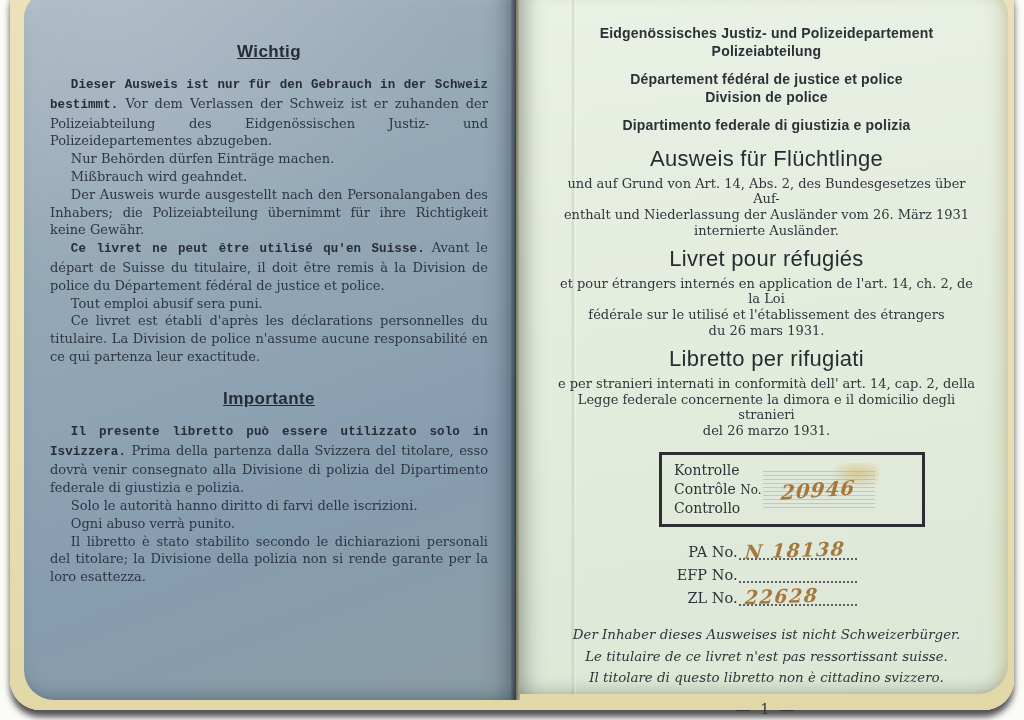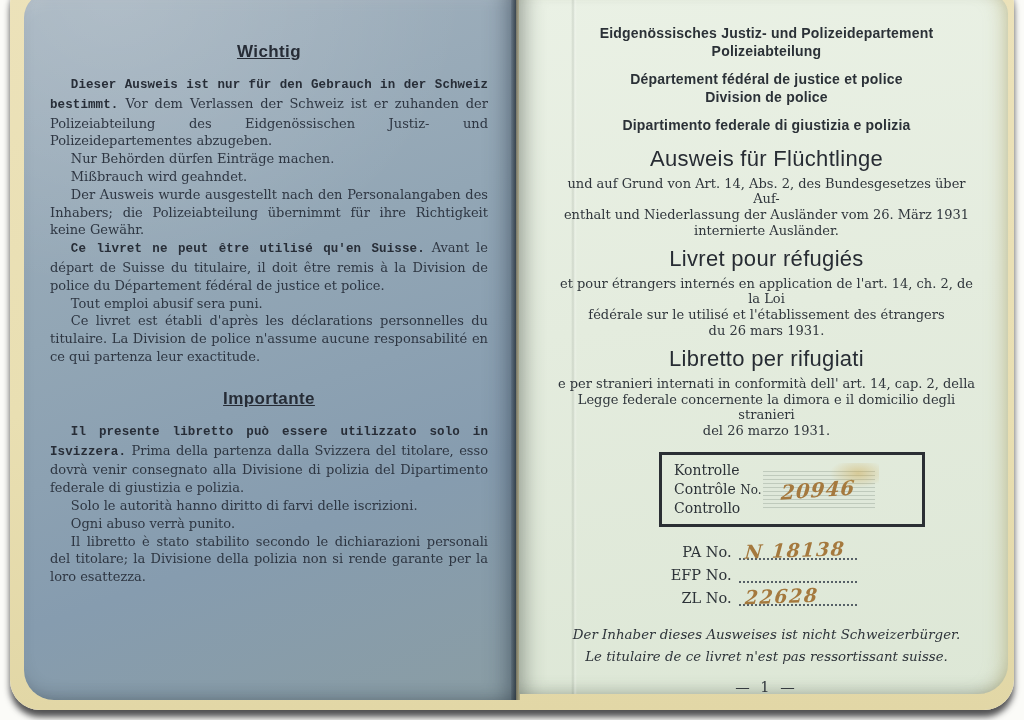--- a/index.html
+++ b/index.html
@@ -99,21 +99,21 @@
     pointer-events:none;
   }
   .hand{
     font-family:"DejaVu Serif", serif;font-style:italic;font-weight:bold;
     color:#a5793e;white-space:nowrap;
   }
   .cb-number{font-size:20px;letter-spacing:1px;transform:rotate(-4deg) skewX(-8deg);}
   
   .fields{width:212px;margin:0 auto;transform:translateX(-16px);}
   .field-row{display:flex;justify-content:flex-end;align-items:flex-end;height:23px;}
-  .f-label{font-size:14.5px;color:#2d3338;margin-right:7px;white-space:nowrap;}
+  .f-label{font-size:14.5px;color:#2d3338;margin-right:1px;white-space:nowrap;}
   .f-line{
     width:118px;height:100%;position:relative;
     border-bottom:2px dotted rgba(62,72,82,0.85);
   }
   .f-value{
     position:absolute;left:6px;bottom:-3px;
     font-size:19px;letter-spacing:1.5px;transform:rotate(-2deg) skewX(-6deg);
   }
   .footer-block{margin-top:18px;font-size:13.4px;line-height:21.5px;color:#2e343a;font-style:italic;}
   .page-num{margin-top:12px;font-size:14.5px;letter-spacing:3px;color:#30363c;}
@@ -218,18 +218,19 @@
         <span class="f-label">ZL No.</span>
         <span class="f-line">
             <span class="hand f-value">22628</span>
           </span>
       </div>
     </div>
 
     <div class="footer-block">
       <div>Der Inhaber dieses Ausweises ist nicht Schweizerbürger.</div>
       <div>Le titulaire de ce livret n'est pas ressortissant suisse.</div>
+      <div>Il titolare di questo libretto non è cittadino svizzero.</div>
     </div>
 
     <div class="page-num">— 1 —</div>
 
   </div>
 </div>
 
 </body></html>

